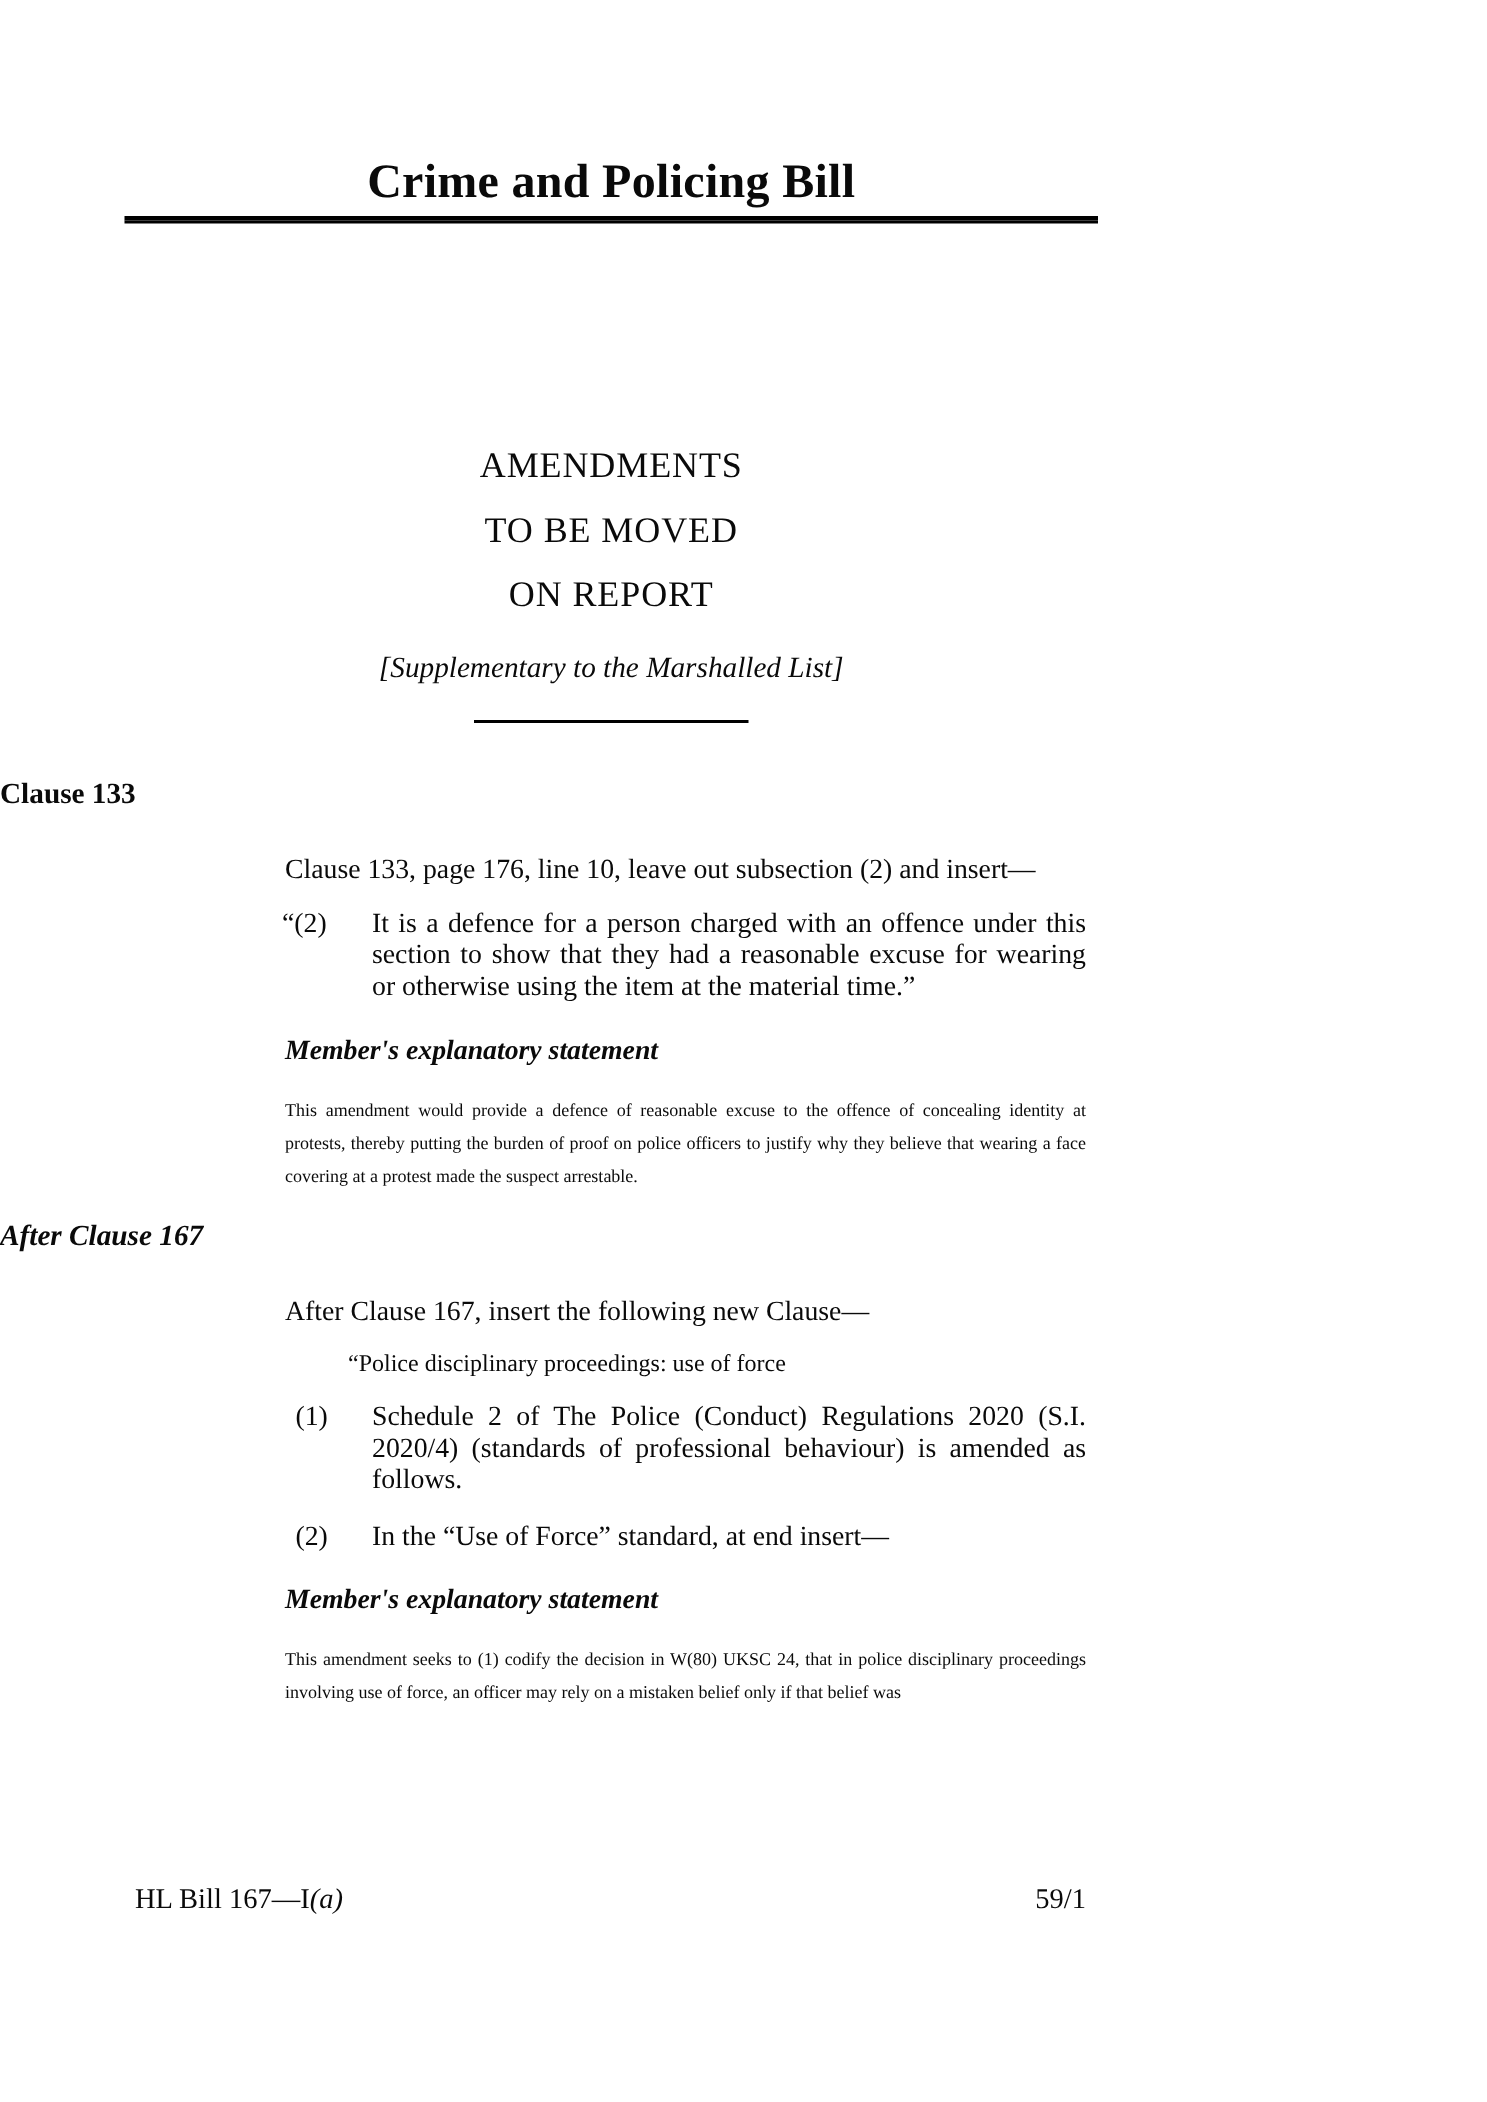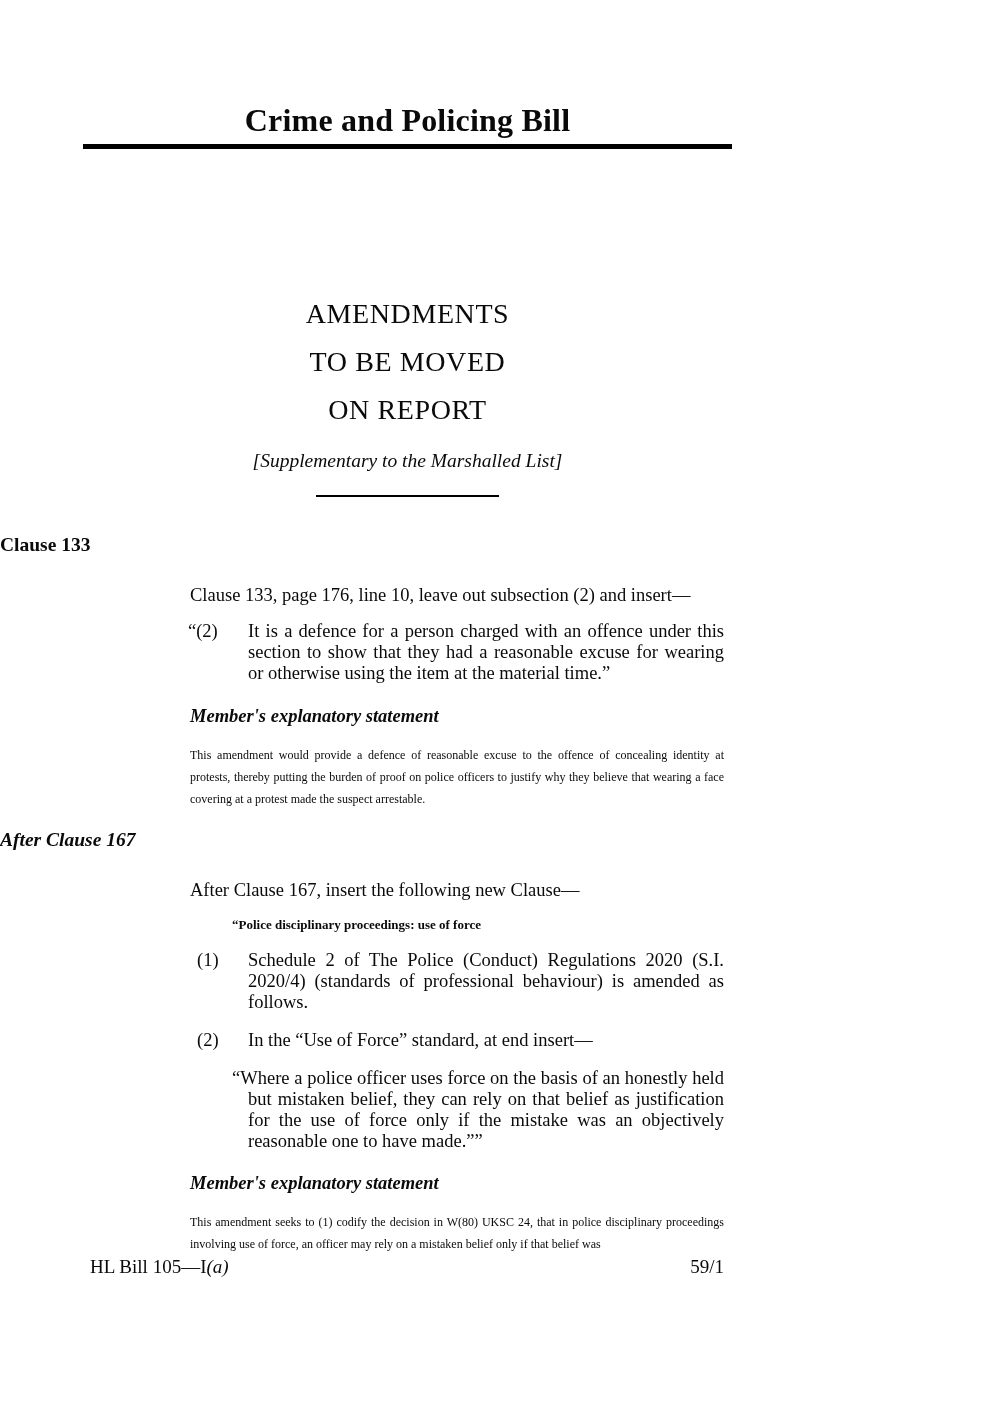--- a/index.html
+++ b/index.html
@@ -21,21 +21,21 @@
     letter-spacing: 0.2px;
   }
   .double-rule {
     margin: 5px 83px 0 83px;
     height: 2px;
     border-top: 3px solid #000;
     border-bottom: 2px solid #000;
   }
   .front-block { margin-top: 149px; text-align: center; }
   .front-line {
-    font-size: 28px;
+    font-size: 24px;
     letter-spacing: 0.6px;
     margin-bottom: 16px;
   }
   .front-subtitle {
     font-style: italic;
     font-size: 19.5px;
     margin-top: 24px;
   }
   .separator {
     width: 183px;
@@ -70,22 +70,22 @@
     flex: 0 0 58px;
     padding-left: 7px;
   }
   .item-num.hang { text-indent: -9px; }
   .item-text {
     flex: 1;
     text-align: justify;
   }
   .new-clause-title {
     margin: 13px 91px 0 248px;
-    font-size: 13px;
-    font-weight: bold;
+    font-size: 16px;
+    font-weight: normal;
     line-height: 21px;
     text-indent: -16px;
   }
   .quote-block {
     margin: 17px 91px 0 248px;
     font-size: 18.5px;
     line-height: 21px;
     text-align: justify;
     text-indent: -16px;
   }
@@ -152,25 +152,24 @@
     <div class="instruction">After Clause 167, insert the following new Clause—</div>
     <div class="new-clause-title">“Police disciplinary proceedings: use of force</div>
     <div class="amend-item">
       <div class="item-num">(1)</div>
       <div class="item-text">Schedule 2 of The Police (Conduct) Regulations 2020 (S.I. 2020/4) (standards of professional behaviour) is amended as follows.</div>
     </div>
     <div class="amend-item gap-lg">
       <div class="item-num">(2)</div>
       <div class="item-text">In the “Use of Force” standard, at end insert—</div>
     </div>
-    <div class="quote-block">“Where a police officer uses force on the basis of an honestly held but mistaken belief, they can rely on that belief as justification for the use of force only if the mistake was an objectively reasonable one to have made.””</div>
     <div class="explanatory tight">
       <div class="explanatory-heading">Member's explanatory statement</div>
       <div class="explanatory-text">This amendment seeks to (1) codify the decision in W(80) UKSC 24, that in police disciplinary proceedings involving use of force, an officer may rely on a mistaken belief only if that belief was</div>
     </div>
   </div>
 
   <div class="footer">
-    <div><span>HL Bill 105—I</span><span class="italic">(a)</span></div>
+    <div><span>HL Bill 167—I</span><span class="italic">(a)</span></div>
     <div>59/1</div>
   </div>
 
 </div>
 
 </body></html>

